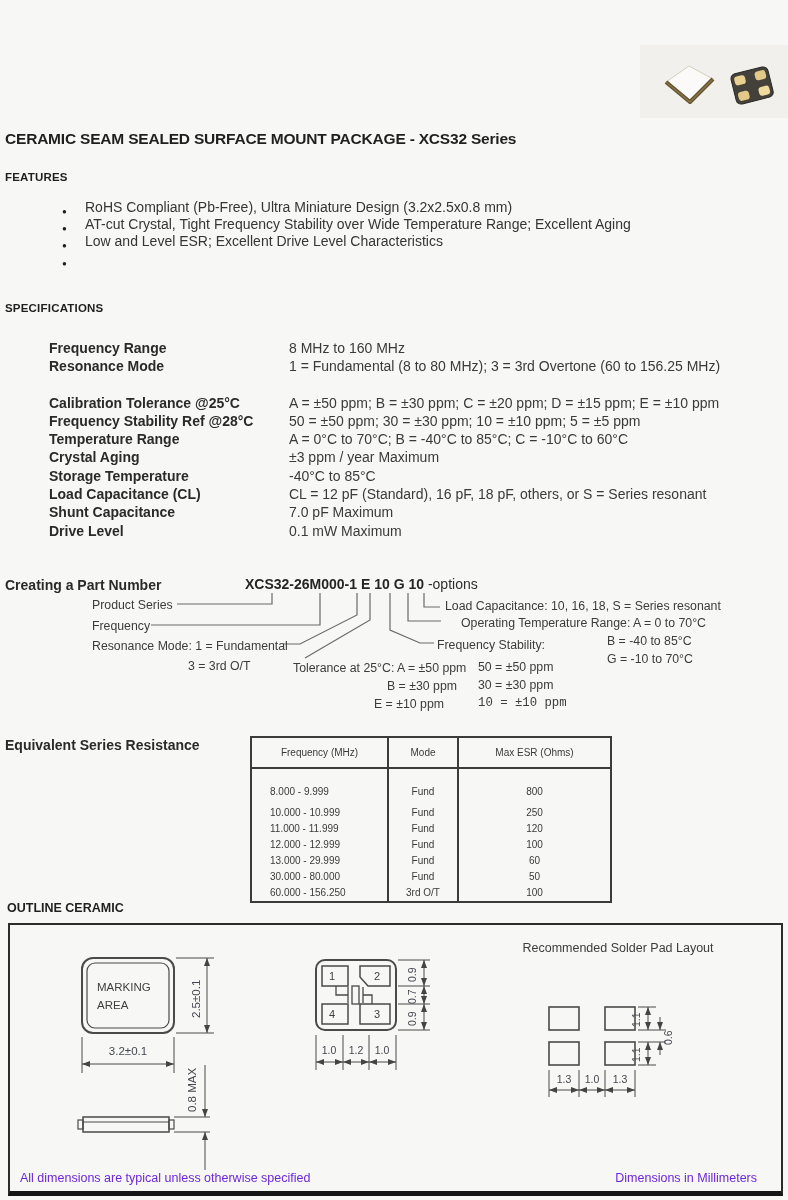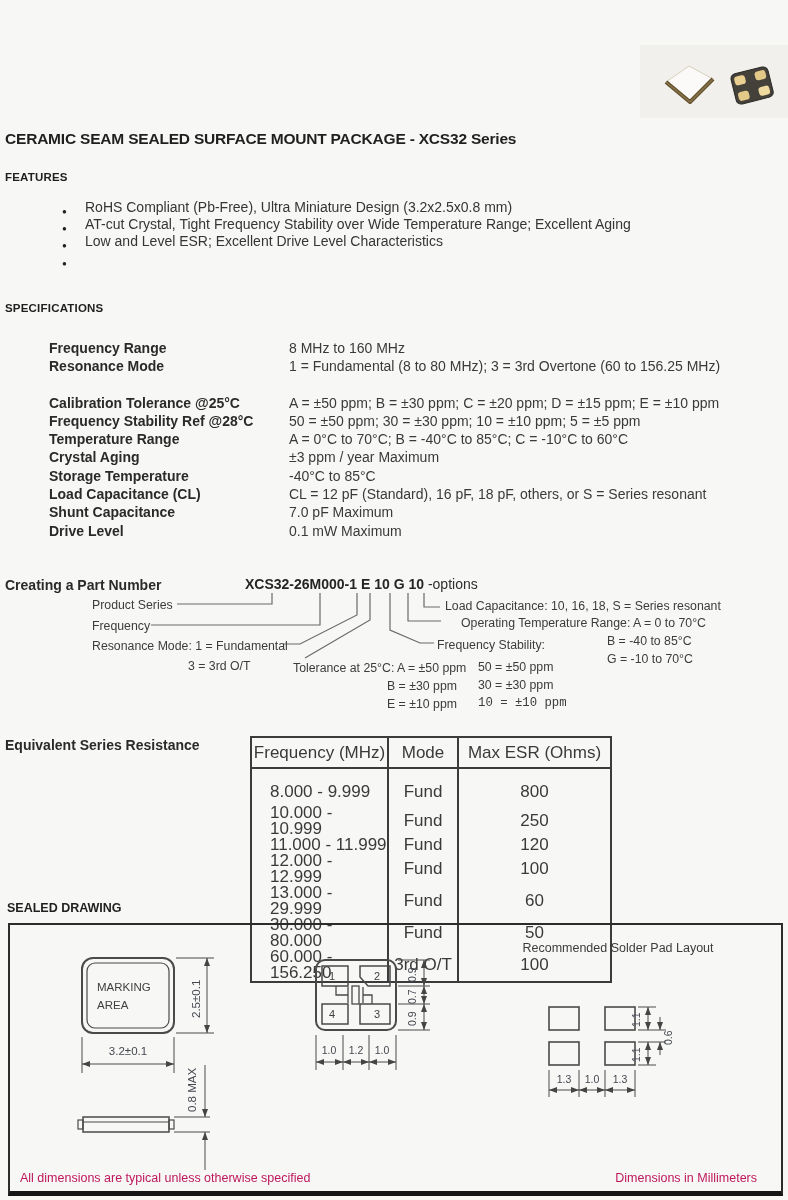--- a/index.html
+++ b/index.html
@@ -34,40 +34,40 @@
   
   .pn-head{left:5px;top:577px;font-size:14px;font-weight:bold;color:#2a2a2a;}
   .pn-code{left:245px;top:576px;font-size:14px;color:#2e2e2e;}
   .pn-code b{font-weight:bold;color:#252525;}
   .callout{font-size:12.3px;color:#3c3c3c;}
 
   
   .esr-head{left:5px;top:737px;font-size:14px;font-weight:bold;color:#2a2a2a;}
   table.esr{
     position:absolute;left:250px;top:736px;width:358px;height:157px;
-    border-collapse:collapse;table-layout:fixed;font-size:17px;color:#3a3a3a;
+    border-collapse:collapse;table-layout:fixed;font-size:10px;color:#3a3a3a;
     background:transparent;
   }
   table.esr th,table.esr td{border:0;padding:0;}
   table.esr{border:2px solid #3b3b3b;}
   table.esr th{height:29px;font-weight:normal;text-align:center;border-bottom:2px solid #3b3b3b;}
   table.esr .c1{width:135px;border-right:2px solid #3b3b3b;}
   table.esr .c2{width:68px;border-right:2px solid #3b3b3b;}
   table.esr .c3{width:151px;}
   table.esr td{height:16px;text-align:center;line-height:16px;}
   table.esr td.c1{text-align:left;padding-left:18px;}
   table.esr tbody tr.first td{padding-top:10px;height:26px;}
 
   
   .outline-head{left:7px;top:901px;font-size:12.5px;font-weight:bold;color:#1f1f1f;}
   .outline-box{
     position:absolute;left:8px;top:923px;width:771px;height:266px;
     border:2px solid #2c2c2c;border-bottom:5px solid #161616;background:transparent;
   }
-  .note{font-size:12.5px;color:#be185d;}
+  .note{font-size:12.5px;color:#6d28d9;}
   svg text{font-family:"Liberation Sans",sans-serif;}
 </style>
 </head>
 <body>
 
 <div class="page">
 
 
   <svg class="abs" style="left:640px;top:45px;" width="148" height="73" viewBox="0 0 148 73">
     <rect x="0" y="0" width="148" height="73" fill="#f1f0ed"></rect>
@@ -153,21 +153,21 @@
       <path d="M424,23 V37 H440"></path>
     </g>
   </svg>
 
   <div class="abs callout" style="left:92px;top:598px;">Product Series</div>
   <div class="abs callout" style="left:92px;top:619px;">Frequency</div>
   <div class="abs callout" style="left:92px;top:639px;">Resonance Mode: 1 = Fundamental</div>
   <div class="abs callout" style="left:188px;top:659px;">3 = 3rd O/T</div>
   <div class="abs callout" style="left:293px;top:661px;">Tolerance at 25°C: A = ±50 ppm</div>
   <div class="abs callout" style="left:387px;top:679px;">B = ±30 ppm</div>
-  <div class="abs callout" style="left:387px;top:697px;">E = ±10 ppm</div>
+  <div class="abs callout" style="left:374px;top:697px;">E = ±10 ppm</div>
   <div class="abs callout" style="left:445px;top:599px;">Load Capacitance: 10, 16, 18, S = Series resonant</div>
   <div class="abs callout" style="left:445px;top:616px;margin-left:16px;">Operating Temperature Range: A = 0 to 70°C</div>
   <div class="abs callout" style="left:607px;top:634px;">B = -40 to 85°C</div>
   <div class="abs callout" style="left:437px;top:638px;">Frequency Stability:</div>
   <div class="abs callout" style="left:607px;top:652px;">G = -10 to 70°C</div>
   <div class="abs callout" style="left:478px;top:660px;">50 = ±50 ppm</div>
   <div class="abs callout" style="left:478px;top:678px;">30 = ±30 ppm</div>
   <div class="abs callout" style="left:478px;top:696px;font-family:Liberation Mono, monospace;">10 = ±10 ppm</div>
 
   <div class="abs esr-head">Equivalent Series Resistance</div>
@@ -211,21 +211,21 @@
           <td class="c3">50</td>
         </tr>
       <tr>
           <td class="c1">60.000 - 156.250</td>
           <td class="c2">3rd O/T</td>
           <td class="c3">100</td>
         </tr>
     </tbody>
   </table>
 
-  <div class="abs outline-head">SEALED DRAWING</div>
+  <div class="abs outline-head">OUTLINE CERAMIC</div>
   <div class="outline-box">
     <svg width="767" height="259" viewBox="0 0 767 259">
       <defs>
         <marker id="ae" markerWidth="9" markerHeight="8" refX="8" refY="3" orient="auto" markerUnits="userSpaceOnUse">
           <path d="M0,0 L8,3 L0,6 z" fill="#444"></path>
         </marker>
         <marker id="as" markerWidth="9" markerHeight="8" refX="0" refY="3" orient="auto" markerUnits="userSpaceOnUse">
           <path d="M8,0 L0,3 L8,6 z" fill="#444"></path>
         </marker>
       </defs>

